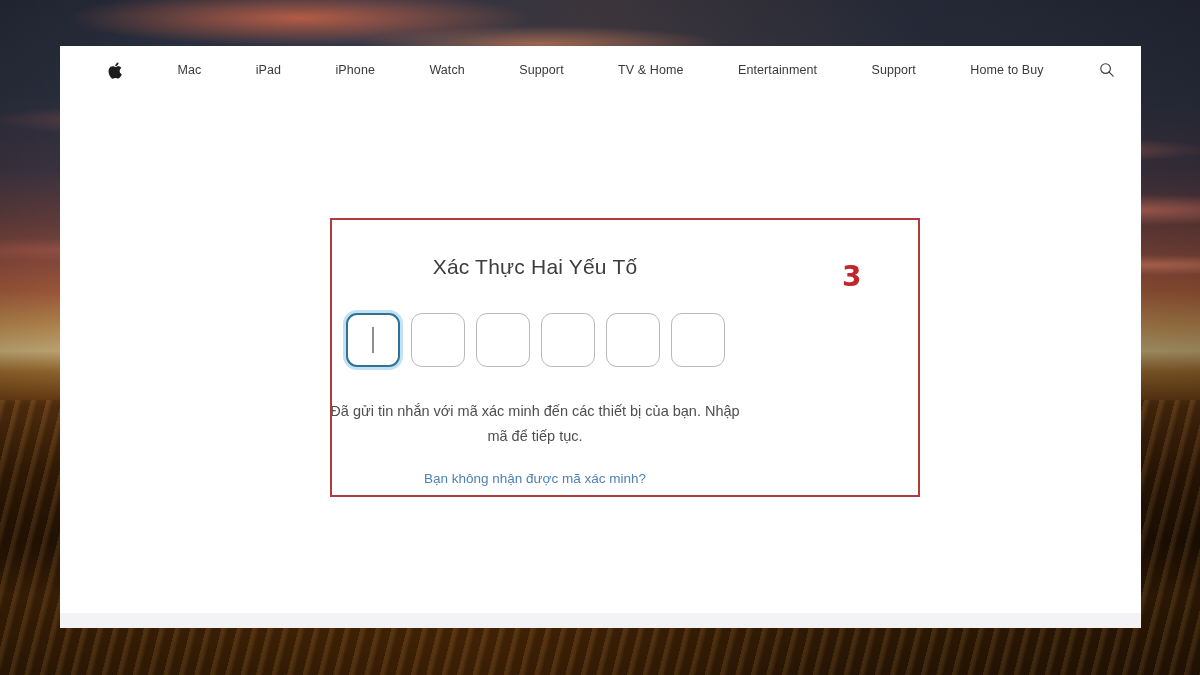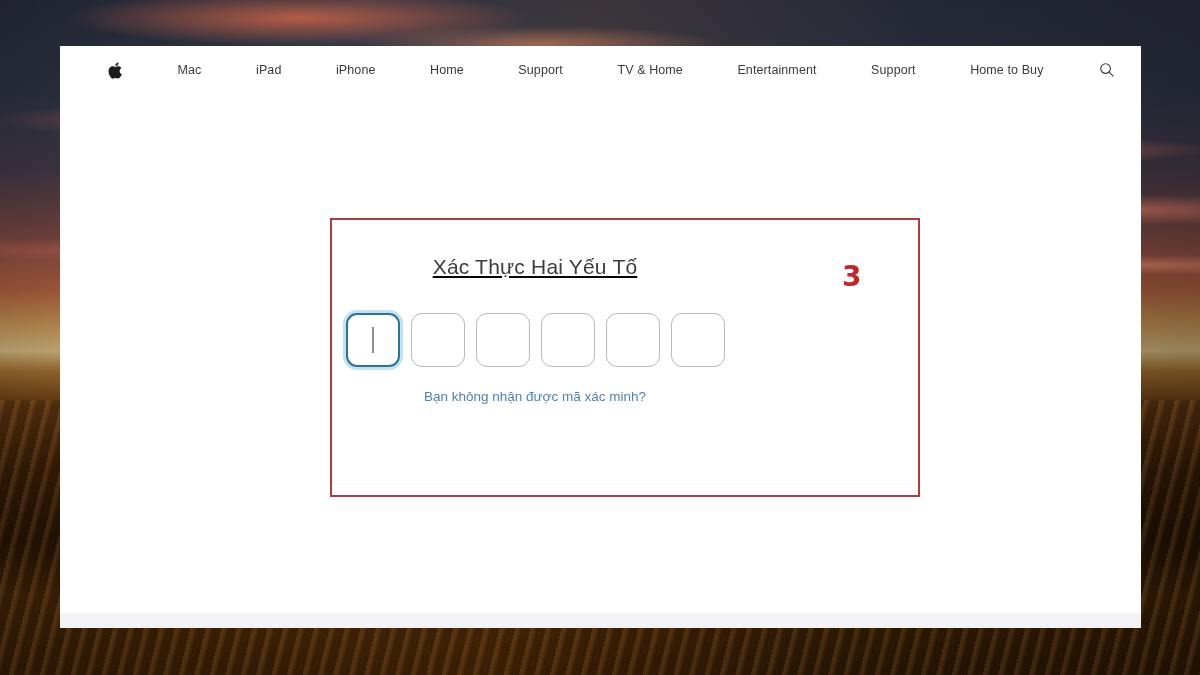--- a/index.html
+++ b/index.html
@@ -122,21 +122,20 @@
     background: #f3f3f5;
   }
 
   
   #twofa-panel {
     position: absolute;
     left: 210px;
     top: 160px;
     width: 530px;
     text-align: center;
-    text-decoration: underline;
   }
   #twofa-title {
     font-size: 21px;
     font-weight: 400;
     color: #3d3d40;
     letter-spacing: .2px;
     line-height: 1.2;
   }
   #code-inputs {
     margin-top: 34px;
@@ -222,21 +221,21 @@
       </svg>
     </div>
 
     <div class="nav-spacer"></div>
     <div class="nav-link">Mac</div>
     <div class="nav-spacer"></div>
     <div class="nav-link">iPad</div>
     <div class="nav-spacer"></div>
     <div class="nav-link">iPhone</div>
     <div class="nav-spacer"></div>
-    <div class="nav-link">Home</div>
+    <div class="nav-link">Watch</div>
     <div class="nav-spacer"></div>
     <div class="nav-link">Support</div>
     <div class="nav-spacer"></div>
     <div class="nav-link">TV &amp; Home</div>
     <div class="nav-spacer"></div>
     <div class="nav-link">Entertainment</div>
     <div class="nav-spacer"></div>
     <div class="nav-link">Support</div>
     <div class="nav-spacer"></div>
     <div class="nav-link">Home to Buy</div>
@@ -271,20 +270,21 @@
           <span></span>
         </div>
         <div class="code-box">
           <span></span>
         </div>
         <div class="code-box">
           <span></span>
         </div>
       </div>
 
+      <div id="twofa-message">Đã gửi tin nhắn với mã xác minh đến các thiết bị của bạn. Nhập mã để tiếp tục.</div>
 
       <a id="twofa-resend-link" href="#">Bạn không nhận được mã xác minh?</a>
     </div>
 
     <div id="footer-strip"></div>
   </div>
 </div>
 
 <div id="annotation-box"></div>
 <div id="annotation-number">3</div>

